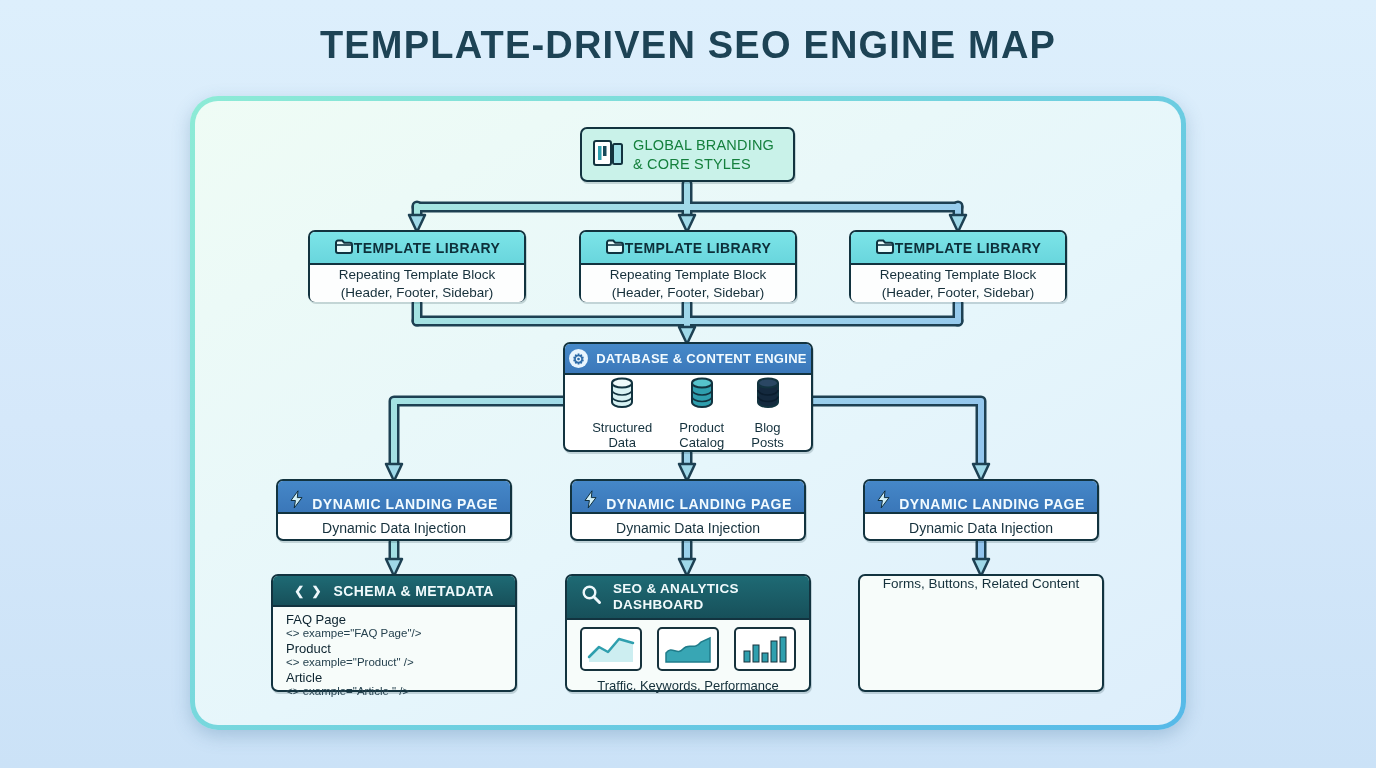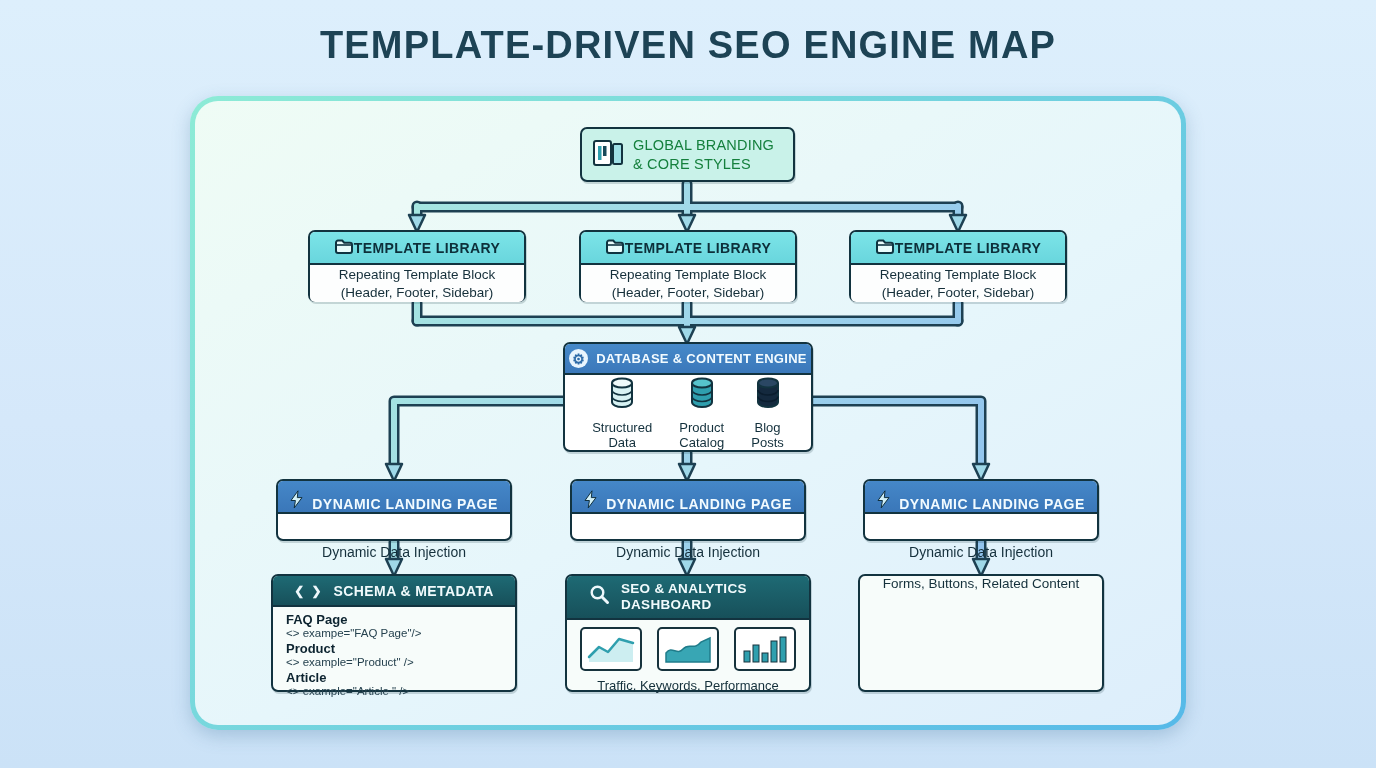--- a/index.html
+++ b/index.html
@@ -45,34 +45,34 @@
   .gear-badge{width:19px;height:19px;border-radius:50%;background:#e9f5fe;display:flex;
       align-items:center;justify-content:center;flex:0 0 auto;}
   .gear-glyph{font-size:14px;color:#2e6ba8;line-height:1;}
 
   
   .dlp{width:236px;height:62px;}
   .dlp1{left:276px;top:479px;}.dlp2{left:570px;top:479px;}.dlp3{left:863px;top:479px;}
   .dlp-head{height:31px;background:linear-gradient(180deg,#4587c8,#3a77b9);border-bottom:2px solid #12333f;
       border-radius:5px 5px 0 0;display:flex;align-items:flex-end;justify-content:center;gap:9px;
       font-size:14px;font-weight:bold;color:#f2fbff;letter-spacing:.5px;}
-  .dlp-body{height:27px;display:flex;align-items:center;justify-content:center;font-size:14px;color:#15303c;margin-top:24px;}
+  .dlp-body{height:27px;display:flex;align-items:center;justify-content:center;font-size:14px;color:#15303c;}
 
   
   .bottom{width:246px;height:118px;background:#f7fcfa;}
   .sm{left:271px;top:574px;}
   .sd{left:565px;top:574px;}
   .ue{left:858px;top:574px;}
   .head-dark{background:linear-gradient(180deg,#1e6a74,#17505a);border-bottom:2px solid #12333f;
       color:#f0fafc;font-weight:bold;display:flex;align-items:center;border-radius:5px 5px 0 0;}
   .sm-head{height:29px;justify-content:center;gap:10px;font-size:14px;letter-spacing:.4px;}
-  .sd-head,.ue-head{height:42px;gap:11px;padding-left:22px;font-size:13.5px;line-height:1.22;letter-spacing:.3px;}
+  .sd-head,.ue-head{height:42px;gap:11px;padding-left:14px;font-size:13.5px;line-height:1.22;letter-spacing:.3px;}
   .code-icon{font-size:12px;letter-spacing:2px;color:#eef8fc;}
   .sm-body{padding:5px 13px 0;}
-  .sm-name{font-size:13px;font-weight:bold;color:#0d2430;line-height:15px;}
+  .sm-name{font-size:13px;font-weight:normal;color:#0d2430;line-height:15px;}
   .sm-code{font-size:11.5px;color:#26424f;line-height:13px;margin-bottom:1px;}
   .sd-body{padding:7px 10px 0;}
   .charts{display:flex;justify-content:space-between;padding:0 3px;}
   .chartbox{width:62px;height:44px;border:2px solid #16323c;border-radius:5px;background:#fff;
       display:flex;align-items:center;justify-content:center;box-sizing:border-box;}
   .sd-caption{text-align:center;font-size:13px;color:#14303b;margin-top:7px;}
   .ue-body{text-align:center;font-size:13.5px;color:#14303b;}
 </style>
 </head>
 <body>

